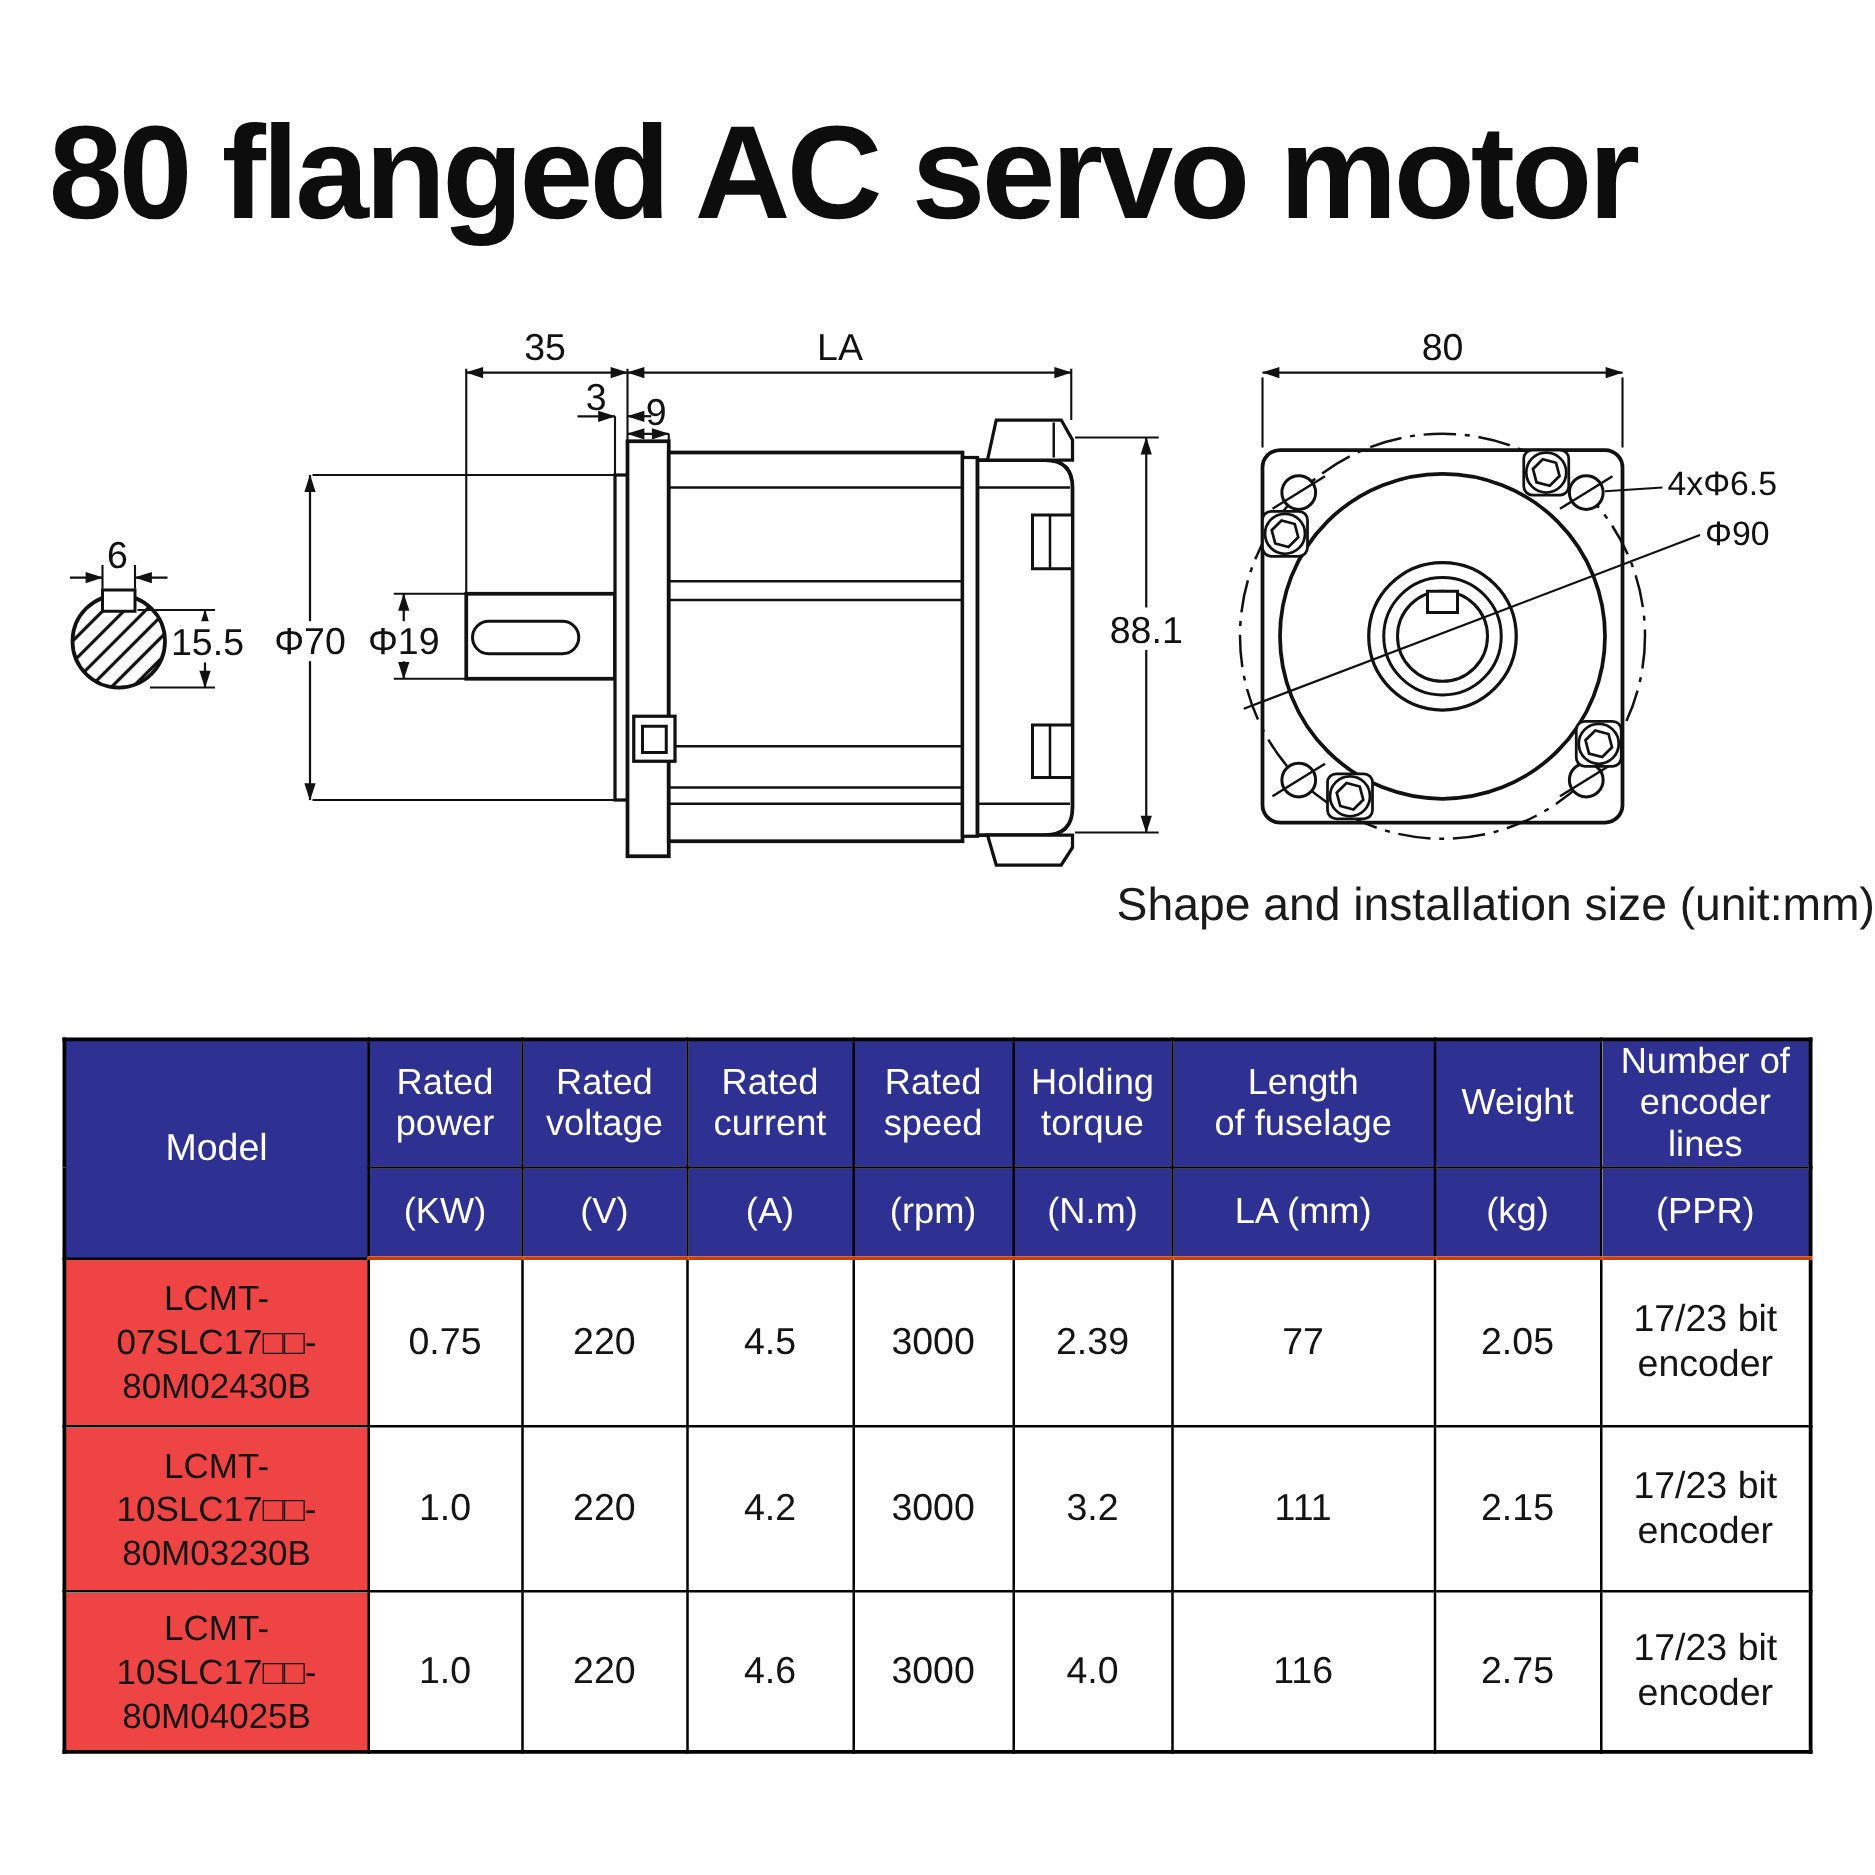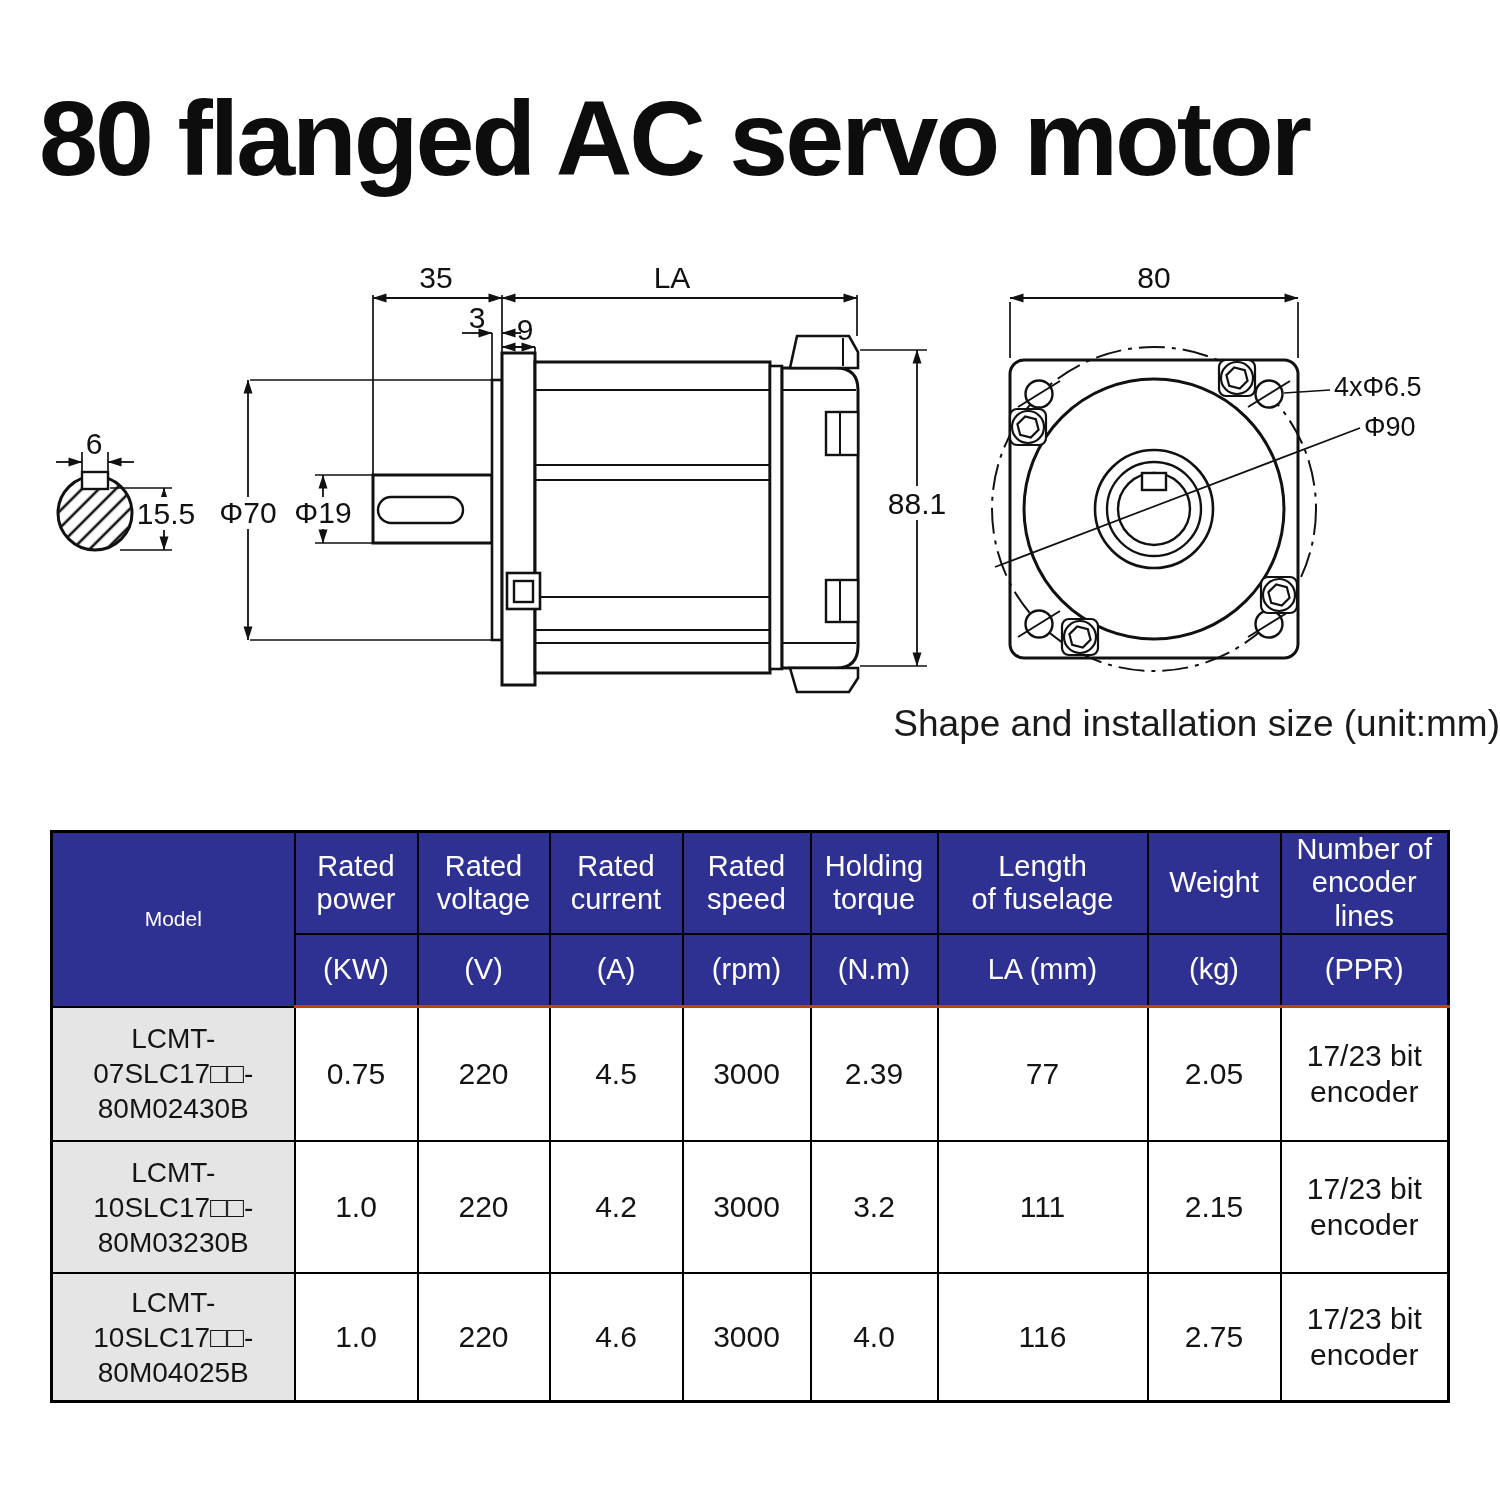--- a/index.html
+++ b/index.html
@@ -26,24 +26,24 @@
   
   #spec{position:absolute;top:830px;left:50px;}
   table{border-collapse:collapse;table-layout:fixed;width:1397px;
     font-family:"Liberation Sans",sans-serif;}
   th,td{border:2px solid #000;text-align:center;vertical-align:middle;
     padding:0;white-space:pre-line;overflow:hidden;}
   table{border:3px solid #000;}
   thead th{background:#2e3192;color:#fff;font-weight:normal;font-size:29px;line-height:1.15;}
   tr.hr1 th{height:84px;}
   tr.hr2 th{height:70px;border-bottom:3px solid #c2410c;}
-  th.mhead{font-size:21px;}
+  th.mhead{font-size:30px;}
   tbody td{font-size:30px;color:#141414;line-height:1.2;background:#fff;}
   tr.r1 td{height:132px;} tr.r2 td{height:130px;} tr.r3 td{height:126px;}
-  td.model{background:#e5e5e5;font-size:28px;line-height:1.25;}
+  td.model{background:#ef4444;font-size:28px;line-height:1.25;}
 </style>
 </head>
 <body>
 
 <div id="page">
 
   <div id="title">80 flanged AC servo motor</div>
 
   <svg id="drawing" width="1500" height="480" viewBox="0 0 1500 480">
     <defs>

